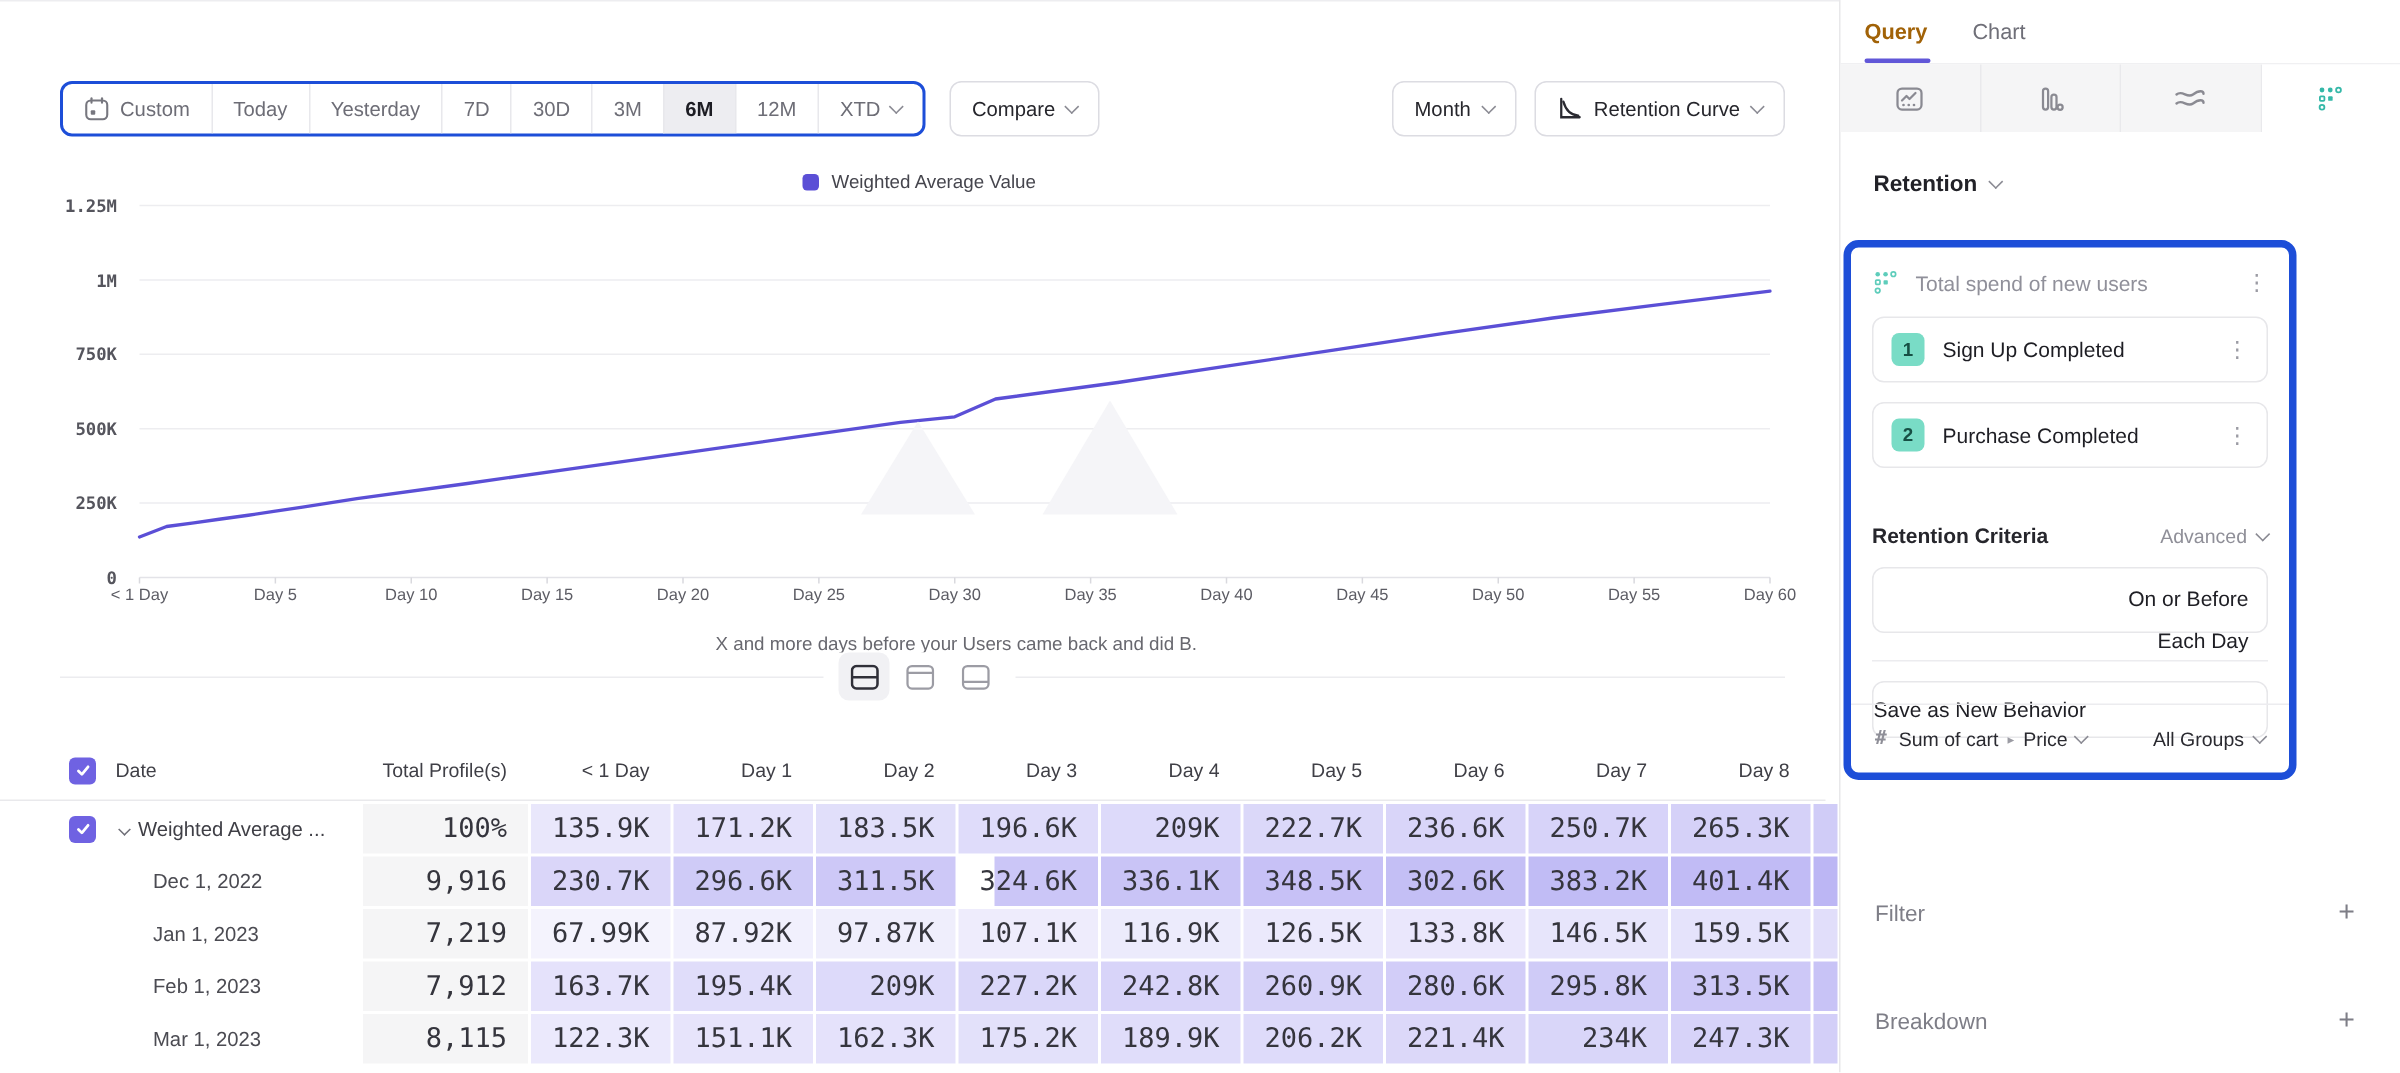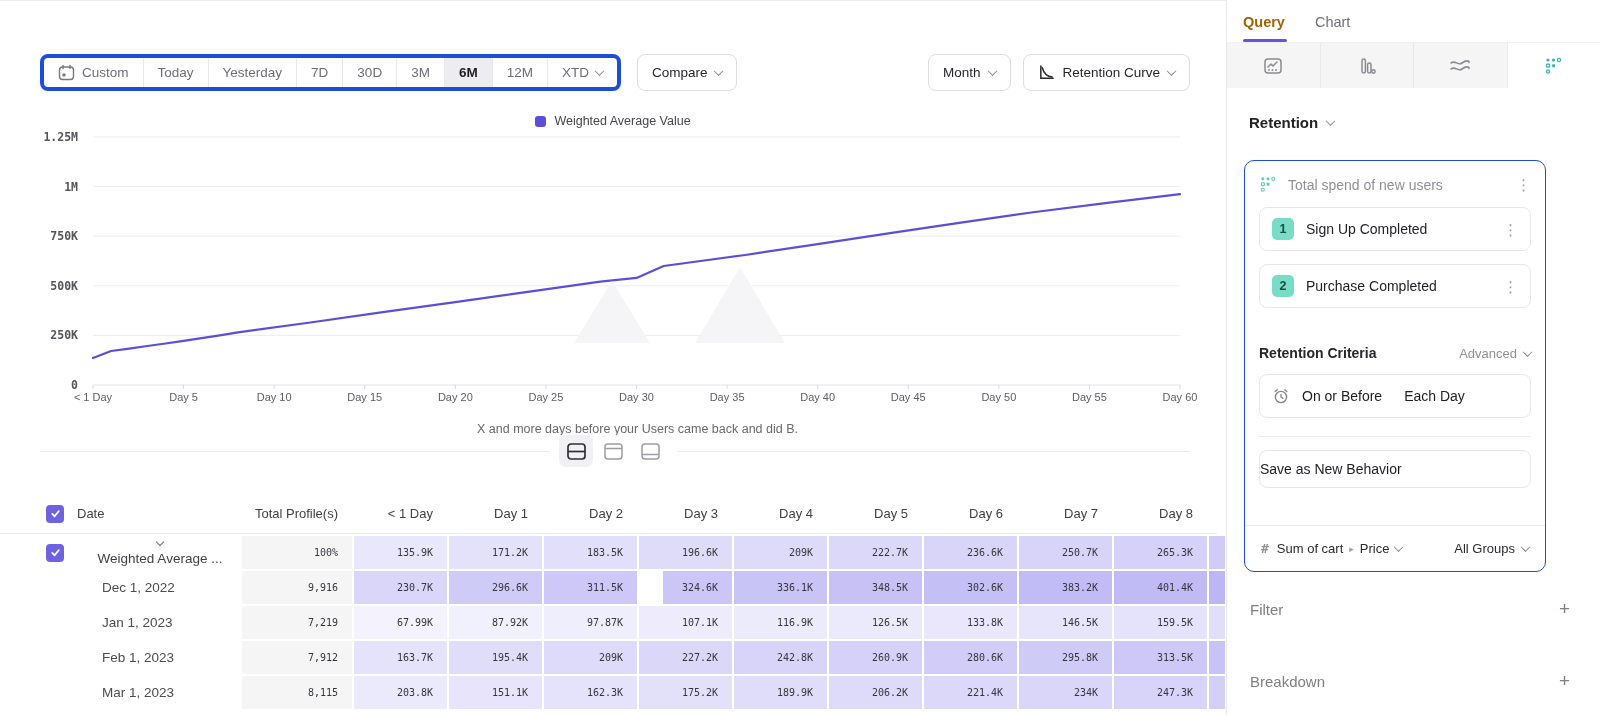--- a/index.html
+++ b/index.html
@@ -4,21 +4,21 @@
 <style>
   * { margin:0; padding:0; box-sizing:border-box; }
   html,body { width:1600px; height:715px; background:#fff; overflow:hidden;
     font-family:"Liberation Sans", sans-serif; color:#26262c; }
   .mono { font-family:"DejaVu Sans Mono", monospace; }
   #page { position:relative; width:1600px; height:715px; }
   #page::before { content:""; position:absolute; top:0; left:0; right:0; height:1px; background:#ededf0; }
 
   
   #toolbar { position:absolute; top:54px; left:40px; display:flex; gap:16px; }
-  .seg-group { display:flex; align-items:stretch; height:37px; border:4px solid #1d4ed8; border-radius:8px; background:#fff; overflow:hidden; }
+  .seg-group { display:flex; align-items:stretch; height:37px; border:2px solid #1d4ed8; border-radius:8px; background:#fff; overflow:hidden; }
   .seg-item { display:flex; align-items:center; gap:7px; padding:0 14px; font-size:13.5px; color:#6d6d76; border-left:1px solid #e8e8ec; cursor:pointer; white-space:nowrap; }
   .seg-item:first-child { border-left:none; }
   .seg-item.selected { background:#ededf1; color:#1d1d24; font-weight:700; }
   .btn { display:flex; align-items:center; gap:8px; height:37px; border:1px solid #dcdce2; border-radius:8px; background:#fff; padding:0 14px; font-size:13.5px; color:#26262c; font-weight:500; cursor:pointer; white-space:nowrap; }
   #toolbar-right { position:absolute; top:54px; left:928px; display:flex; gap:12px; }
   .chev { width:7px; height:7px; border-right:1.6px solid currentColor; border-bottom:1.6px solid currentColor; transform:rotate(45deg) translate(-1px,-1px); display:inline-block; color:#8a8a93; flex:0 0 auto; }
   .icon16 { width:17px; height:17px; display:inline-block; flex:0 0 auto; }
 
   
   #legend { position:absolute; top:114px; left:0; width:1226px; display:flex; justify-content:center; align-items:center; gap:8px; font-size:12.5px; color:#45454d; }
@@ -34,48 +34,48 @@
   #view-toggle { position:absolute; top:435px; left:613px; transform:translateX(-50%); display:flex; gap:3px; background:#fff; padding:0 10px; }
   .vt-btn { width:34px; height:32px; border-radius:7px; display:flex; align-items:center; justify-content:center; cursor:pointer; background:#fff; }
   .vt-btn.selected { background:#f1f1f4; }
 
   
   #table { position:absolute; top:494px; left:0; width:1217px; font-size:13px; }
   .t-grid { display:grid; grid-template-columns:70px 168px 110px repeat(9,93px) 16px; column-gap:2px; align-items:center; }
   #t-head { height:40px; border-bottom:1px solid #e9e9ec; color:#3f3f46; font-size:13px; }
   #t-head .h-cell { text-align:right; padding-right:14px; }
   .t-row { height:33px; margin-top:2px; }
-  .cell-num { height:33px; display:flex; align-items:center; justify-content:flex-end; padding-right:14px; color:#35353d; font-size:10px; }
+  .cell-num { height:33px; display:flex; align-items:center; justify-content:flex-end; padding-right:14px; color:#35353d; font-size:18px; }
   .cell-prof { background:#f5f5f6; }
   .cell-sliver { height:33px; }
   .row-label { display:flex; align-items:center; gap:6px; color:#4b4b52; font-size:13.5px; }
   .checkbox { width:18px; height:18px; border-radius:4px; background:#6f62e2; display:flex; align-items:center; justify-content:center; margin-left:46px; cursor:pointer; }
   .chev-sm { width:6px; height:6px; border-right:1.5px solid #6d6d76; border-bottom:1.5px solid #6d6d76; transform:rotate(45deg); display:inline-block; }
 
   
   #sidebar { position:absolute; top:0; left:1226px; width:374px; height:715px; border-left:1px solid #e8e8ea; background:#fff; }
   #sb-tabs { display:flex; gap:30px; padding:14px 0 0 16px; font-size:14.5px; }
   .sb-tab { position:relative; padding-bottom:12px; cursor:pointer; color:#6f6f78; }
   .sb-tab.active { color:#a16207; font-weight:700; }
   .sb-tab.active::after { content:""; position:absolute; left:0; right:-2px; bottom:0; height:3px; border-radius:2px; background:#6157d8; }
   #icon-strip { display:flex; height:46px; border-top:1px solid #f0f0f2; }
   .strip-cell { flex:1; display:flex; align-items:center; justify-content:center; background:#f5f5f6; border-left:1px solid #e9e9ec; cursor:pointer; }
   .strip-cell:first-child { border-left:none; }
   .strip-cell.active { background:#fff; }
   #sb-heading { display:flex; align-items:center; gap:9px; margin:26px 0 0 22px; font-size:15px; font-weight:700; color:#222228; cursor:pointer; }
-  #behavior-card { position:absolute; top:160px; left:17px; width:302px; height:412px; border:1px solid #1d4ed8; border-radius:10px; background:#fff; padding:14px 14px 0 14px; }
+  #behavior-card { position:absolute; top:160px; left:2px; width:302px; height:360px; border:5px solid #1d4ed8; border-radius:10px; background:#fff; padding:14px 14px 0 14px; }
   .card-head { display:flex; align-items:center; gap:10px; color:#90909a; font-size:14px; }
   .kebab { margin-left:auto; color:#9b9ba3; font-size:15px; cursor:pointer; line-height:1; }
   .event-row { display:flex; align-items:center; gap:12px; height:44px; border:1px solid #e7e7ea; border-radius:8px; padding:0 12px; margin-top:13px; background:#fff; cursor:pointer; }
   .badge { width:22px; height:22px; border-radius:5px; background:#79dcc6; color:#174f44; font-size:12.5px; font-weight:700; display:flex; align-items:center; justify-content:center; }
   .event-label { font-size:14px; color:#1e1e24; font-weight:500; }
   .criteria-row { display:flex; align-items:center; margin-top:37px; }
   .criteria-row .title { font-size:14px; font-weight:700; color:#26262c; }
   .criteria-row .adv { margin-left:auto; display:flex; align-items:center; gap:7px; font-size:13px; color:#8f8f98; cursor:pointer; }
-  .timing-row { display:flex; align-items:center; gap:12px; height:44px; border:1px solid #e7e7ea; border-radius:8px; padding:16px 12px; margin-top:13px; cursor:pointer; }
+  .timing-row { display:flex; align-items:flex-end; gap:12px; height:44px; border:1px solid #e7e7ea; border-radius:8px; padding:0 12px; margin-top:13px; cursor:pointer;flex-direction:column; }
   .timing-row span { font-size:14px; color:#1e1e24; font-weight:500; }
   .card-divider { height:1px; background:#ececef; margin-top:18px; }
   .save-btn { display:flex; align-items:center; height:38px; border:1px solid #e7e7ea; border-radius:8px; padding:0 0; margin-top:13px; font-size:14px; color:#1e1e24; font-weight:500; cursor:pointer; }
   .measure-row { position:absolute; bottom:0; left:0; right:0; height:46px; border-top:1px solid #ececef; display:flex; align-items:center; gap:8px; padding:0 16px; }
   .measure-row .hash { color:#8f8f98; font-weight:700; font-size:13px; }
   .measure-row .prop { font-size:13px; color:#2a2a30; font-weight:500; cursor:pointer; display:flex; align-items:center; gap:6px; }
   .measure-row .caret-r { color:#9b9ba3; font-size:9px; }
   .measure-row .groups { margin-left:auto; display:flex; align-items:center; gap:7px; font-size:13px; color:#2a2a30; font-weight:500; cursor:pointer; }
   .sb-section { position:absolute; left:23px; right:30px; display:flex; align-items:center; font-size:15px; color:#7e7e87; }
   .sb-section .plus { margin-left:auto; font-size:19px; font-weight:400; cursor:pointer; }
@@ -244,21 +244,21 @@
       </div>
     <div id="t-body">
         <div class="t-grid t-row">
           <div>
             <span class="checkbox">
               <svg width="11" height="11" viewBox="0 0 12 12">
                 <path d="M2.5 6.5 L5 9 L9.5 3.5" stroke="#fff" stroke-width="2" fill="none" stroke-linecap="round" stroke-linejoin="round"></path>
               </svg>
             </span>
           </div>
-          <div class="row-label" style="padding-left: 8px; flex-direction: column;">
+          <div class="row-label" style="padding-left: 8px;">
             <span class="chev-sm"></span>
             <span style="color: rgb(63, 63, 70);">Weighted Average ...</span>
           </div>
           <div class="cell-num cell-prof mono">100%</div>
           <div class="cell-num mono" style="background: rgba(107, 93, 231, 0.15);">135.9K</div>
           <div class="cell-num mono" style="background: rgba(107, 93, 231, 0.184);">171.2K</div>
           <div class="cell-num mono" style="background: rgba(107, 93, 231, 0.2);">183.5K</div>
           <div class="cell-num mono" style="background: rgba(107, 93, 231, 0.216);">196.6K</div>
           <div class="cell-num mono" style="background: rgba(107, 93, 231, 0.227);">209K</div>
           <div class="cell-num mono" style="background: rgba(107, 93, 231, 0.243);">222.7K</div>
@@ -317,21 +317,21 @@
           <div class="cell-num mono" style="background: rgba(107, 93, 231, 0.32);">295.8K</div>
           <div class="cell-num mono" style="background: rgba(107, 93, 231, 0.34);">313.5K</div>
           <div class="cell-sliver" style="background: rgba(107, 93, 231, 0.373);"></div>
         </div>
         <div class="t-grid t-row">
           <div></div>
           <div class="row-label" style="padding-left: 30px;">
             <span>Mar 1, 2023</span>
           </div>
           <div class="cell-num cell-prof mono">8,115</div>
-          <div class="cell-num mono" style="background: rgba(107, 93, 231, 0.133);">203.8K</div>
+          <div class="cell-num mono" style="background: rgba(107, 93, 231, 0.133);">122.3K</div>
           <div class="cell-num mono" style="background: rgba(107, 93, 231, 0.165);">151.1K</div>
           <div class="cell-num mono" style="background: rgba(107, 93, 231, 0.176);">162.3K</div>
           <div class="cell-num mono" style="background: rgba(107, 93, 231, 0.19);">175.2K</div>
           <div class="cell-num mono" style="background: rgba(107, 93, 231, 0.208);">189.9K</div>
           <div class="cell-num mono" style="background: rgba(107, 93, 231, 0.224);">206.2K</div>
           <div class="cell-num mono" style="background: rgba(107, 93, 231, 0.24);">221.4K</div>
           <div class="cell-num mono" style="background: rgba(107, 93, 231, 0.255);">234K</div>
           <div class="cell-num mono" style="background: rgba(107, 93, 231, 0.27);">247.3K</div>
           <div class="cell-sliver" style="background: rgba(107, 93, 231, 0.298);"></div>
         </div>

